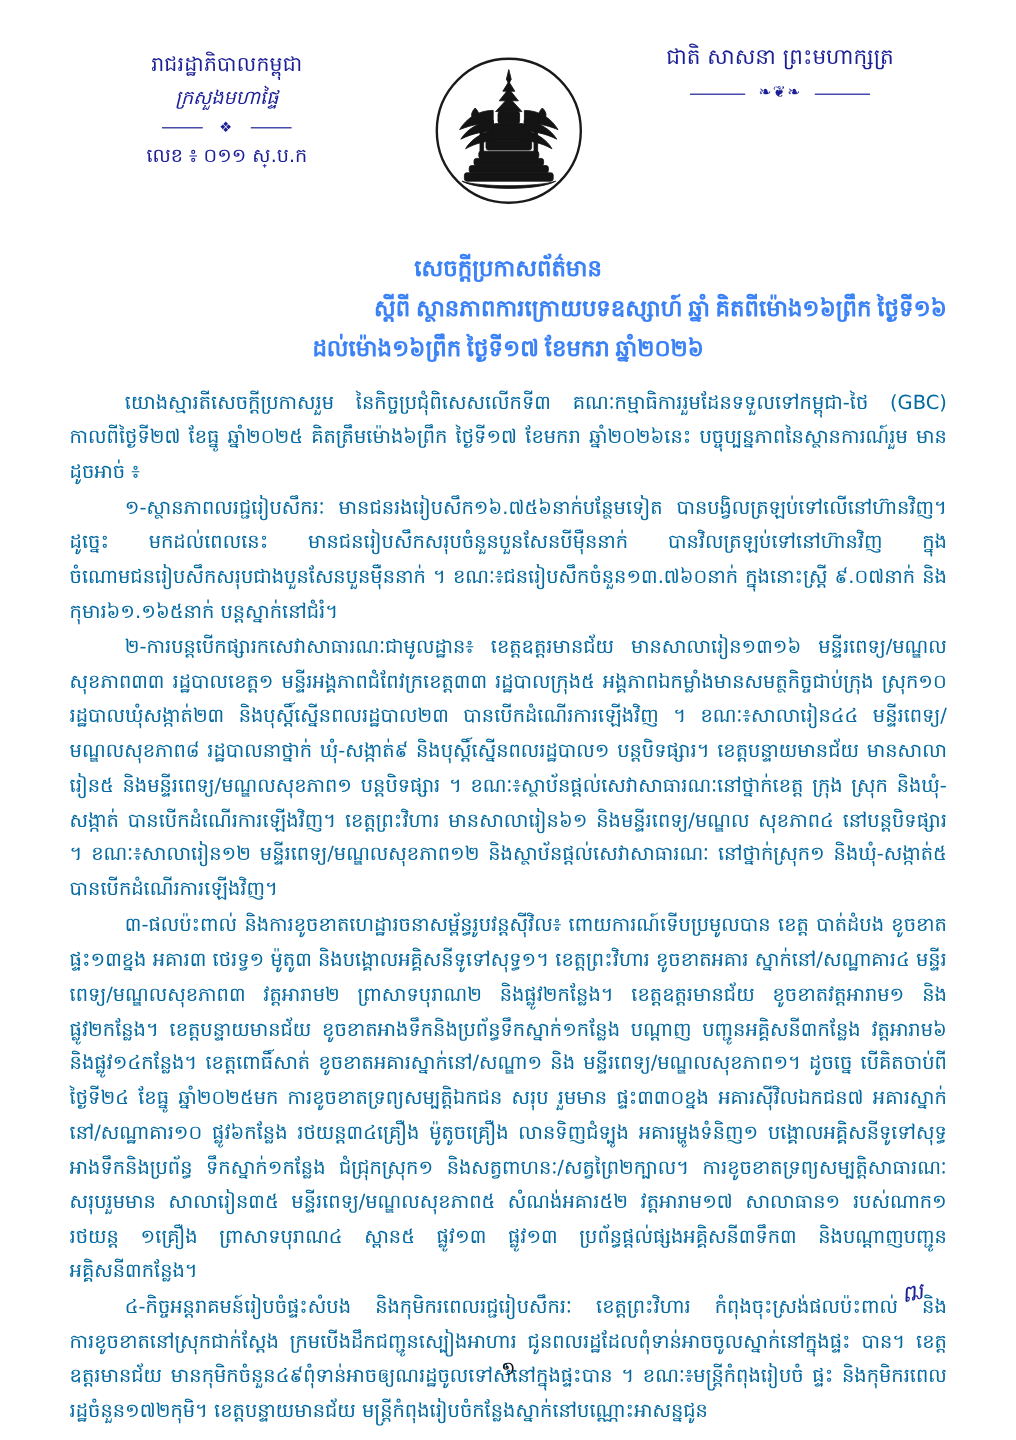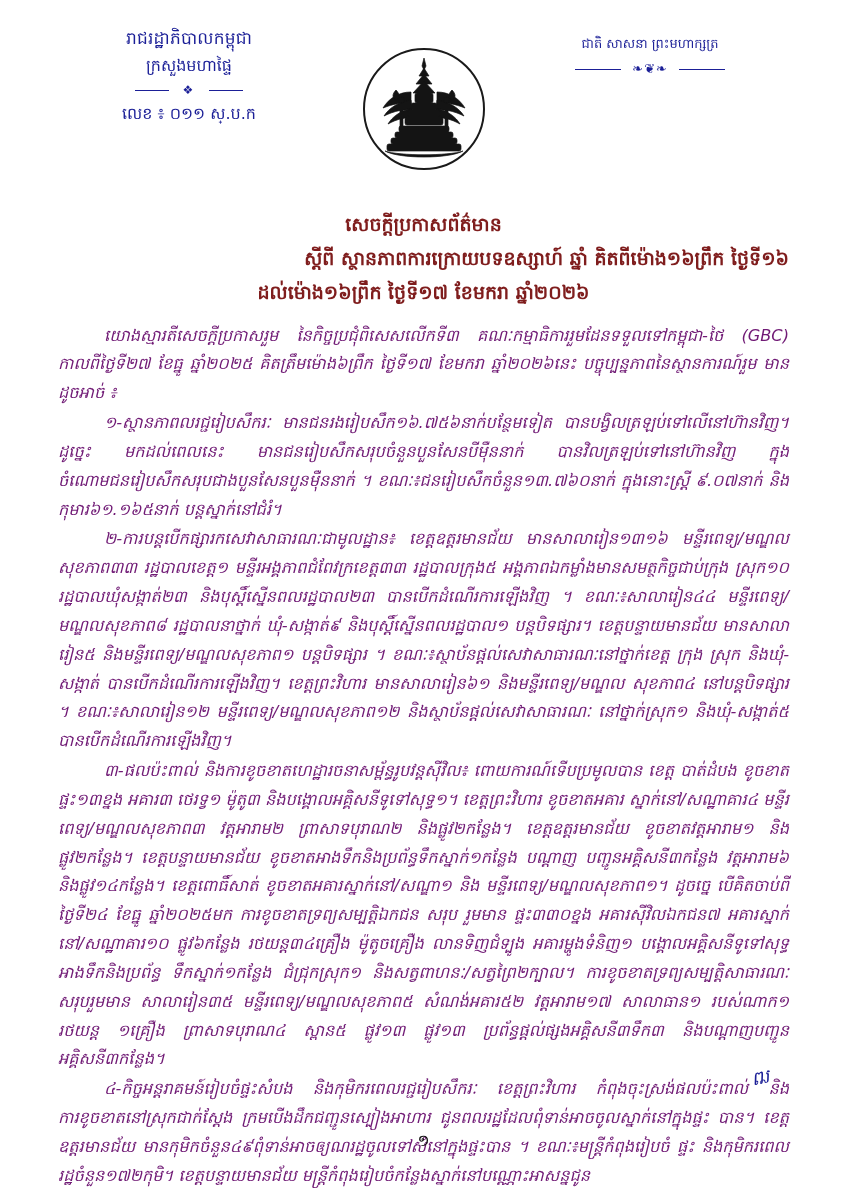--- a/index.html
+++ b/index.html
@@ -25,21 +25,21 @@
   }
 
   
   .header {
     position: relative;
     height: 172px;
   }
   .hdr-left {
     position: absolute;
     left: 6px;
-    top: 0;
+    top: 16px;
     width: 250px;
     text-align: center;
     color: #171f8f;
   }
   .hdr-right {
     position: absolute;
     right: 4px;
     top: 6px;
     width: 270px;
     text-align: center;
@@ -50,23 +50,24 @@
     font-family: "DejaVu Sans", "Liberation Sans", sans-serif;
   }
   .hdr-line1 {
     font-size: 17px;
     letter-spacing: .2px;
     line-height: 1.5;
   }
   .hdr-line2 {
     font-size: 16px;
     line-height: 1.7;
+    font-style: italic;
   }
   .hdr-line3 {
-    font-size: 13px;
+    font-size: 18px;
     line-height: 1.8;
   }
   .divider-orn {
     margin: 4px auto 6px auto;
     width: 108px;
     height: 14px;
     position: relative;
     color: #1b1f97;
     font-size: 12px;
     line-height: 14px;
@@ -132,21 +133,22 @@
     position: relative;
     overflow: hidden;
     background: #ffffff;
   }
   .emblem-svg { display: block; }
 
   
   .title-block {
     text-align: center;
     margin-top: 10px;
-    color: #7f1d1d;
+    color: #3b82f6;
+    font-family: Liberation Serif, serif;
   }
   .doc-title {
     font-size: 19px;
     line-height: 1.75;
     font-weight: bold;
   }
   .doc-sub1 {
     font-size: 19px;
     line-height: 1.8;
     font-weight: bold;
@@ -158,23 +160,22 @@
     font-weight: bold;
     text-align: center;
   }
 
   
   .body-text {
     margin-top: 12px;
     font-size: 16.2px;
     line-height: 1.78;
     text-align: justify;
-    color: #701a75;
+    color: #0369a1;
     font-family: "DejaVu Sans", "Liberation Sans", sans-serif;
-    font-style: italic;
   }
   .para {
     margin: 0 0 1px 0;
     text-indent: 46px;
     text-align: justify;
   }
 
   
   .sig {
     position: absolute;

